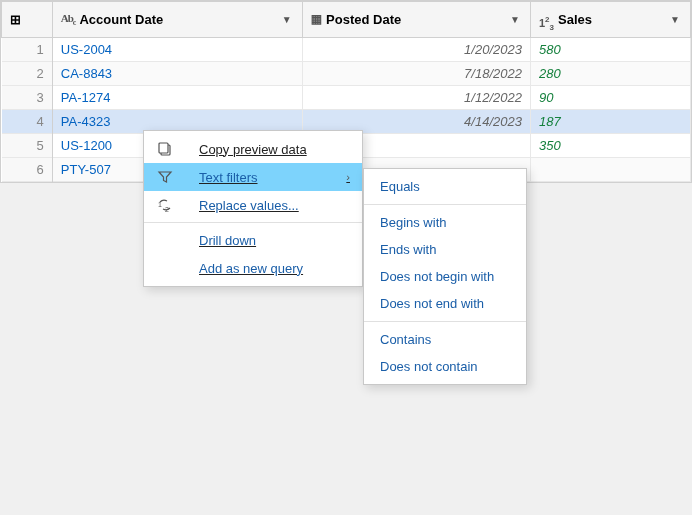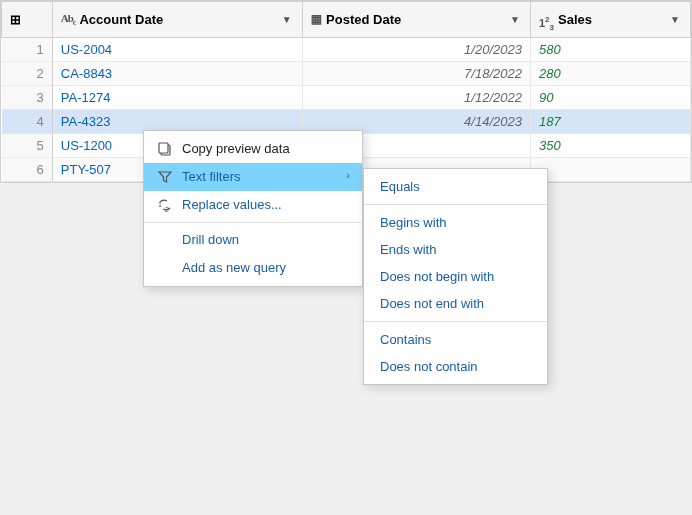--- a/index.html
+++ b/index.html
@@ -110,25 +110,27 @@
       background: #fff;
       border: 1px solid #c8c8c8;
       box-shadow: 3px 3px 10px rgba(0,0,0,0.15);
       width: 220px;
       z-index: 100;
       padding: 4px 0;
     }
 
     .context-menu-item {
       display: flex;
+      align-items: center;
       padding: 6px 12px;
       cursor: pointer;
-      gap: 8px;
+      gap: 25px;
       color: #222;
       font-size: 13px;
+      text-decoration: underline;
     }
 
     .context-menu-item:hover, .context-menu-item.active {
       background: #7dd3fc;
     }
 
     .context-menu-item .menu-label {
       flex: 1;
       color: #1a5ea8;
     }
@@ -158,21 +160,21 @@
     }
 
     
     .submenu {
       position: absolute;
       top: 168px;
       left: 363px;
       background: #fff;
       border: 1px solid #c8c8c8;
       box-shadow: 3px 3px 10px rgba(0,0,0,0.15);
-      width: 185px;
+      width: 164px;
       z-index: 101;
       padding: 4px 0;
     }
 
     .submenu-item {
       display: flex;
       align-items: center;
       padding: 6px 16px;
       cursor: pointer;
       font-size: 13px;

